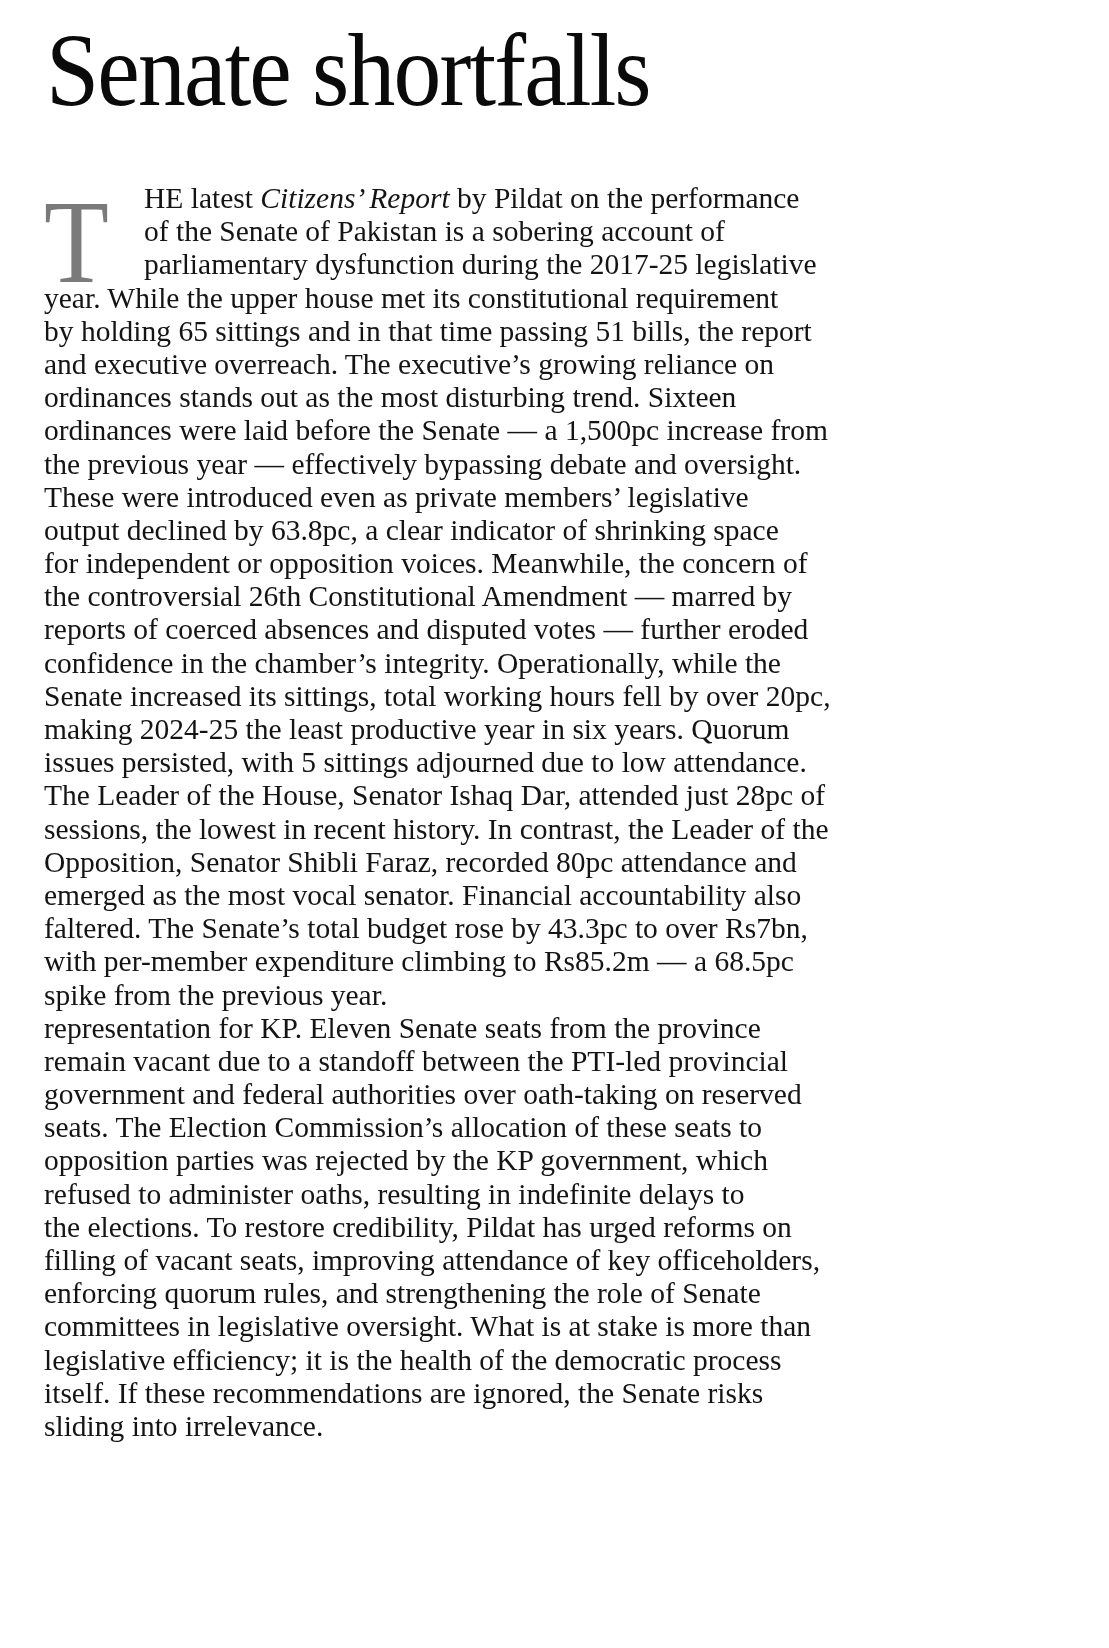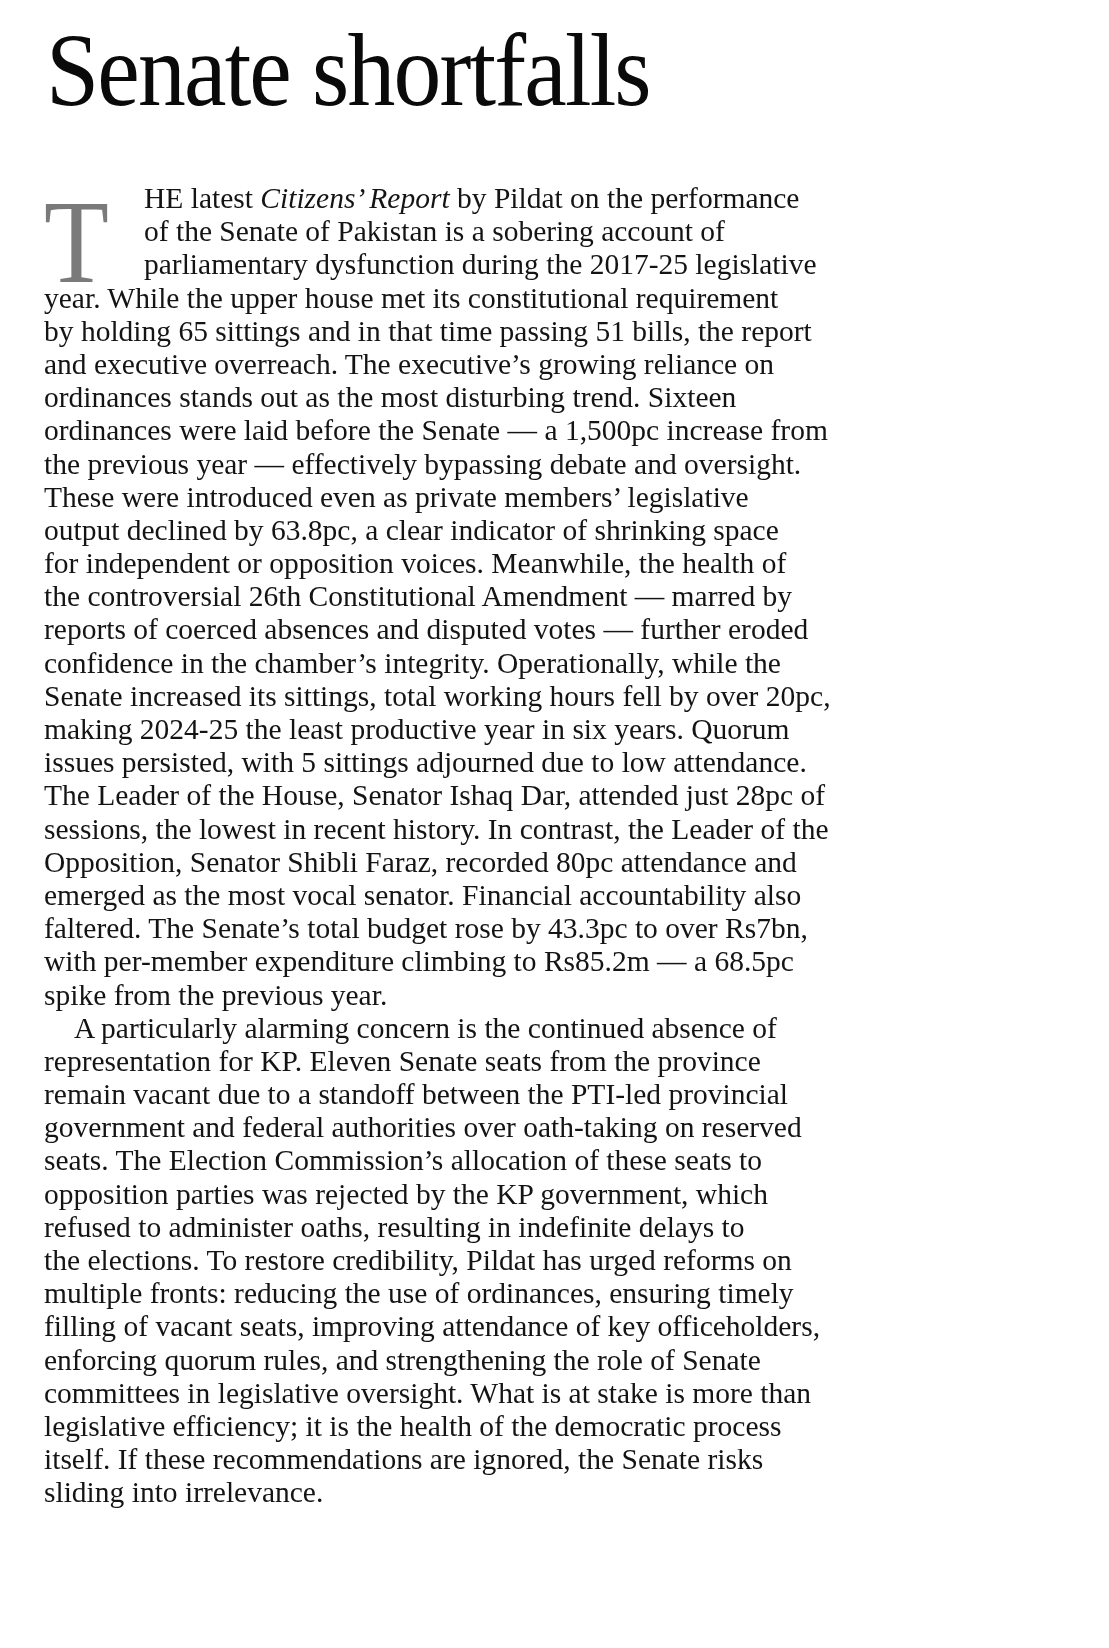--- a/index.html
+++ b/index.html
@@ -68,43 +68,41 @@
       <span class="line indent">of the Senate of Pakistan is a sobering account of</span>
       <span class="line indent">parliamentary dysfunction during the 2017-25 legislative</span>
       <span class="line">year. While the upper house met its constitutional requirement</span>
       <span class="line">by holding 65 sittings and in that time passing 51 bills, the report</span>
       <span class="line">and executive overreach. The executive’s growing reliance on</span>
       <span class="line">ordinances stands out as the most disturbing trend. Sixteen</span>
       <span class="line">ordinances were laid before the Senate — a 1,500pc increase from</span>
       <span class="line">the previous year — effectively bypassing debate and oversight.</span>
       <span class="line">These were introduced even as private members’ legislative</span>
       <span class="line">output declined by 63.8pc, a clear indicator of shrinking space</span>
-      <span class="line">for independent or opposition voices. Meanwhile, the health of</span>
+      <span class="line">for independent or opposition voices. Meanwhile, the concern of</span>
       <span class="line">the controversial 26th Constitutional Amendment — marred by</span>
       <span class="line">reports of coerced absences and disputed votes — further eroded</span>
       <span class="line">confidence in the chamber’s integrity. Operationally, while the</span>
       <span class="line">Senate increased its sittings, total working hours fell by over 20pc,</span>
       <span class="line">making 2024-25 the least productive year in six years. Quorum</span>
       <span class="line">issues persisted, with 5 sittings adjourned due to low attendance.</span>
       <span class="line">The Leader of the House, Senator Ishaq Dar, attended just 28pc of</span>
       <span class="line">sessions, the lowest in recent history. In contrast, the Leader of the</span>
       <span class="line">Opposition, Senator Shibli Faraz, recorded 80pc attendance and</span>
       <span class="line">emerged as the most vocal senator. Financial accountability also</span>
       <span class="line">faltered. The Senate’s total budget rose by 43.3pc to over Rs7bn,</span>
       <span class="line">with per-member expenditure climbing to Rs85.2m — a 68.5pc</span>
       <span class="line">spike from the previous year.</span>
-      <span class="line para-start">A particularly alarming concern is the continued absence of</span>
       <span class="line">representation for KP. Eleven Senate seats from the province</span>
       <span class="line">remain vacant due to a standoff between the PTI-led provincial</span>
       <span class="line">government and federal authorities over oath-taking on reserved</span>
       <span class="line">seats. The Election Commission’s allocation of these seats to</span>
       <span class="line">opposition parties was rejected by the KP government, which</span>
       <span class="line">refused to administer oaths, resulting in indefinite delays to</span>
       <span class="line">the elections. To restore credibility, Pildat has urged reforms on</span>
-      <span class="line">multiple fronts: reducing the use of ordinances, ensuring timely</span>
       <span class="line">filling of vacant seats, improving attendance of key officeholders,</span>
       <span class="line">enforcing quorum rules, and strengthening the role of Senate</span>
       <span class="line">committees in legislative oversight. What is at stake is more than</span>
       <span class="line">legislative efficiency; it is the health of the democratic process</span>
       <span class="line">itself. If these recommendations are ignored, the Senate risks</span>
       <span class="line">sliding into irrelevance.</span>
     </div>
 </div>
 
 </body></html>

